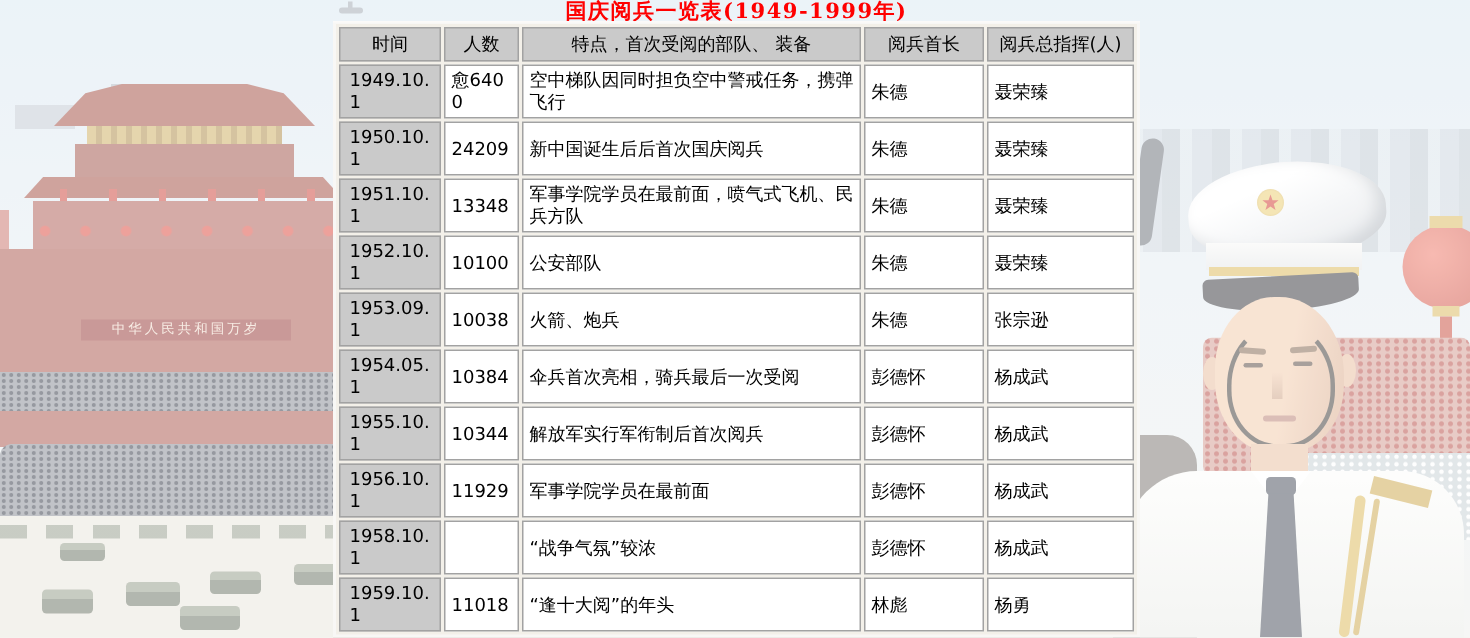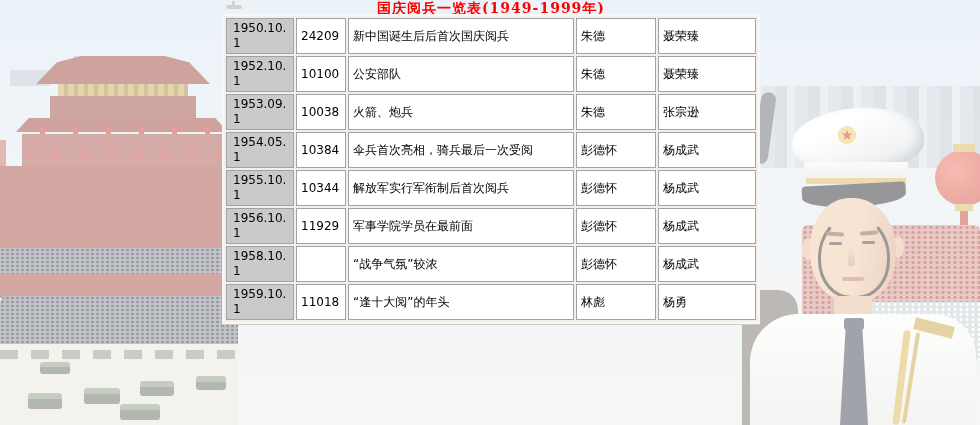--- a/index.html
+++ b/index.html
@@ -143,20 +143,21 @@
       <div class="left-sliver"></div>
       <div class="distant-bldg"></div>
       <div class="distant-bldg2"></div>
       <div class="roof1"></div>
       <div class="roof1-gold"></div>
       <div class="upper-hall"></div>
       <div class="roof2"></div>
       <div class="flag-row"></div>
       <div class="gallery"></div>
       <div class="wall"></div>
+      <div class="banner">中华人民共和国万岁</div>
       <div class="rostrum-crowd speckle"></div>
       <div class="crowd-main speckle"></div>
       <div class="road"></div>
       <div class="veh-line"></div>
       <div class="vehicle v6"></div>
       <div class="vehicle v1"></div>
       <div class="vehicle v2"></div>
       <div class="vehicle v3"></div>
       <div class="vehicle v4"></div>
       <div class="vehicle v5"></div>
@@ -208,24 +209,45 @@
 
   <table class="parade">
     <colgroup>
       <col style="width:68px">
         <col style="width:50px">
         <col style="width:226px">
       <col style="width:80px">
         <col style="width:98px">
     </colgroup>
     <tbody>
+        <tr>
+      <th>时间</th>
+      <th>人数</th>
+      <th>特点，首次受阅的部队、 装备</th>
+      <th>阅兵首长</th>
+      <th>阅兵总指挥(人)</th>
+    </tr>
+    <tr>
+      <td class="c-date">1949.10.1</td>
+      <td>愈6400</td>
+      <td>空中梯队因同时担负空中警戒任务，携弹飞行</td>
+      <td>朱德</td>
+      <td>聂荣臻</td>
+    </tr>
     <tr>
       <td class="c-date">1950.10.1</td>
       <td>24209</td>
       <td>新中国诞生后后首次国庆阅兵</td>
+      <td>朱德</td>
+      <td>聂荣臻</td>
+    </tr>
+    <tr>
+      <td class="c-date">1951.10.1</td>
+      <td>13348</td>
+      <td>军事学院学员在最前面，喷气式飞机、民兵方队</td>
       <td>朱德</td>
       <td>聂荣臻</td>
     </tr>
     <tr>
       <td class="c-date">1952.10.1</td>
       <td>10100</td>
       <td>公安部队</td>
       <td>朱德</td>
       <td>聂荣臻</td>
     </tr>

